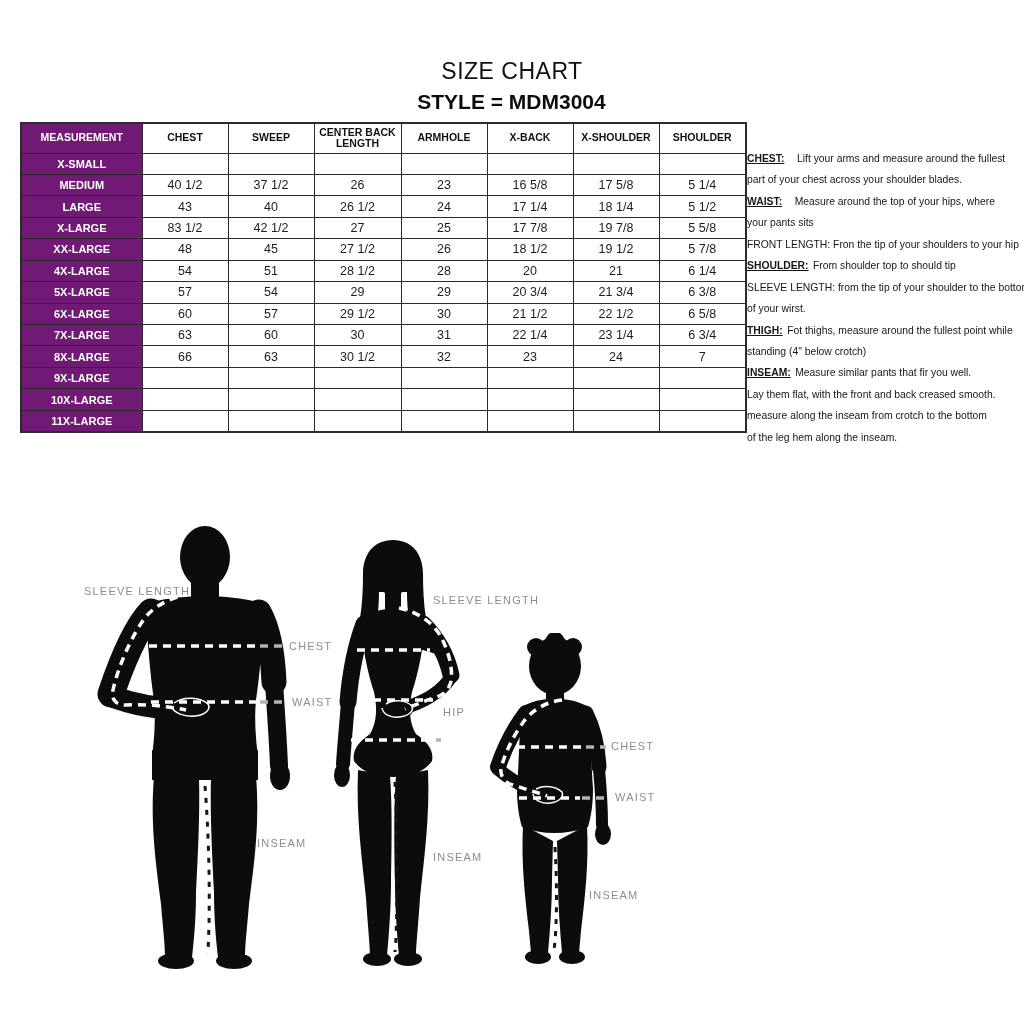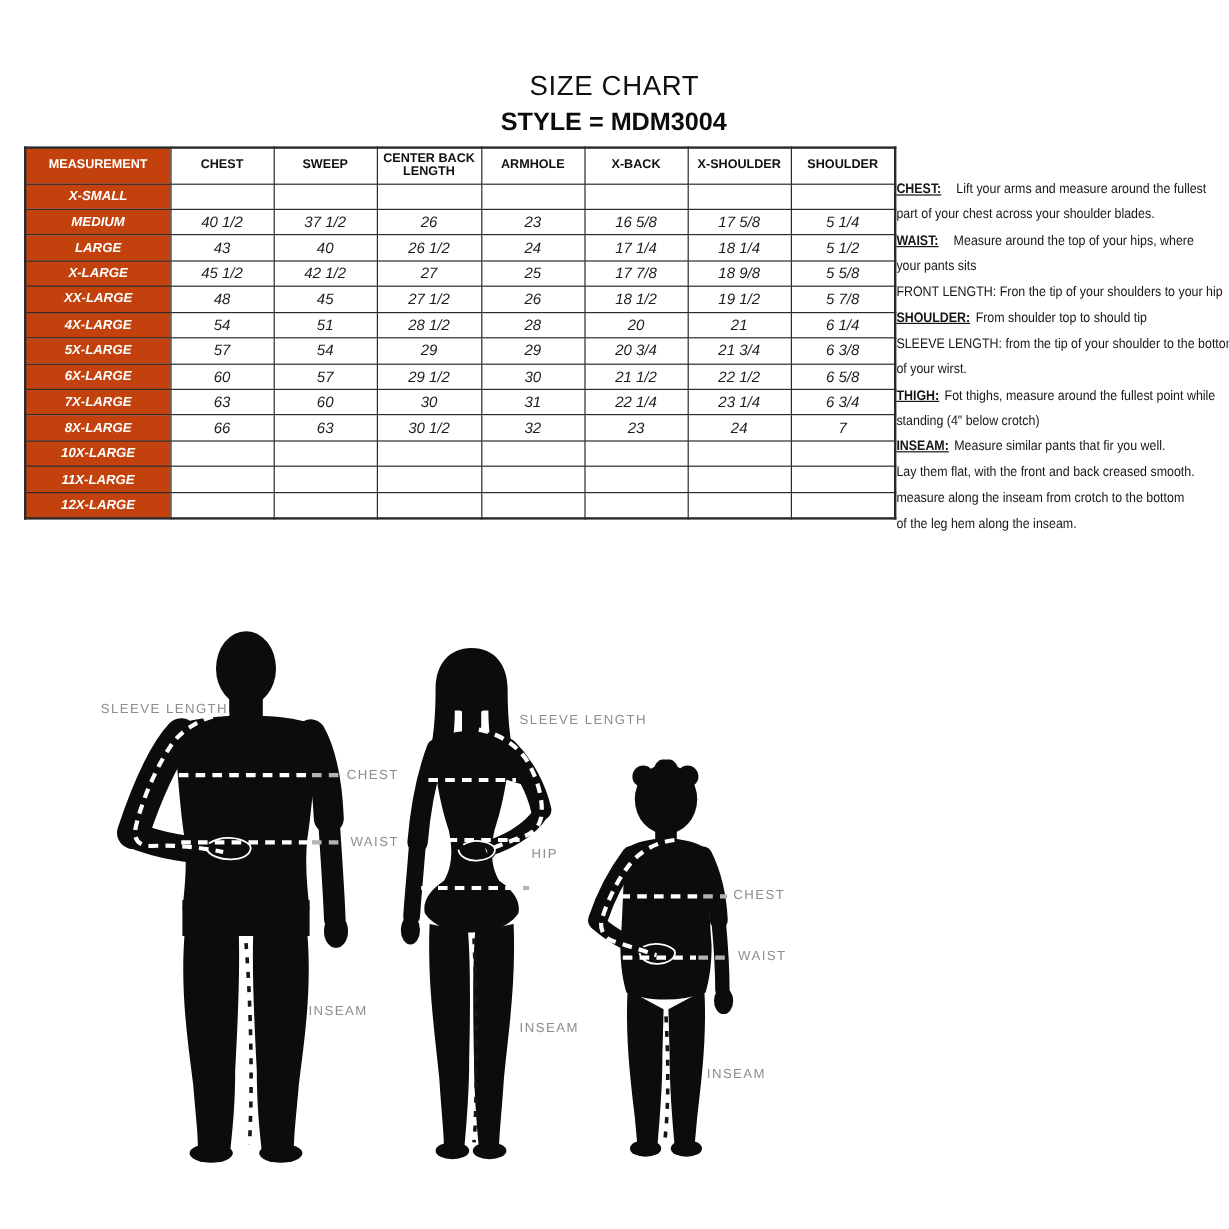--- a/index.html
+++ b/index.html
@@ -13,23 +13,23 @@
   .subtitle{position:absolute;top:90px;left:0;width:1023px;text-align:center;
     font-size:21px;font-weight:700;color:#0c0c0c;}
   
   table.size{position:absolute;left:20px;top:122px;width:725px;
     border-collapse:collapse;table-layout:fixed;}
   table.size th,table.size td{border:1px solid #2b2b2b;text-align:center;vertical-align:middle;padding:0;}
   table.size{border:2px solid #2b2b2b;}
   col.c0{width:121px}col.c1{width:86px}col.c2{width:86px}col.c3{width:87px}
   col.c4{width:86px}col.c5{width:86px}col.c6{width:86px}col.c7{width:87px}
   thead tr{height:30px;}
-  tbody tr{height:21.45px;font-style:italic;}
+  tbody tr{height:21.45px;}
   .head-cell{font-size:10.5px;font-weight:700;color:#111;line-height:1.1;}
-  .red-cell{background:#c2410c;color:#ffffff;}
+  .red-cell{background:#701a75;color:#ffffff;}
   th.red-cell{font-weight:700;}
   tbody th.row-label{font-size:11px;}
   table.size td{font-size:12.5px;color:#1c1c1c;}
   
   .instructions{position:absolute;left:747px;top:152px;width:400px;
     transform:scaleX(0.9);transform-origin:left top;}
   .instr-line{height:21.45px;white-space:nowrap;font-size:11.5px;color:#161616;}
   .instr-line .term{font-weight:700;text-decoration:underline;margin-right:5px;}
   .instr-line .term.gap{margin-right:14px;}
   
@@ -104,26 +104,26 @@
         <td>43</td>
         <td>40</td>
         <td>26 1/2</td>
         <td>24</td>
         <td>17 1/4</td>
         <td>18 1/4</td>
         <td>5 1/2</td>
       </tr>
       <tr>
         <th class="red-cell row-label">X-LARGE</th>
-        <td>45 1/2</td>
+        <td>83 1/2</td>
         <td>42 1/2</td>
         <td>27</td>
         <td>25</td>
         <td>17 7/8</td>
-        <td>18 9/8</td>
+        <td>19 7/8</td>
         <td>5 5/8</td>
       </tr>
       <tr>
         <th class="red-cell row-label">XX-LARGE</th>
         <td>48</td>
         <td>45</td>
         <td>27 1/2</td>
         <td>26</td>
         <td>18 1/2</td>
         <td>19 1/2</td>
@@ -173,41 +173,41 @@
         <th class="red-cell row-label">8X-LARGE</th>
         <td>66</td>
         <td>63</td>
         <td>30 1/2</td>
         <td>32</td>
         <td>23</td>
         <td>24</td>
         <td>7</td>
       </tr>
       <tr>
+        <th class="red-cell row-label">9X-LARGE</th>
+        <td></td>
+        <td></td>
+        <td></td>
+        <td></td>
+        <td></td>
+        <td></td>
+        <td></td>
+      </tr>
+      <tr>
         <th class="red-cell row-label">10X-LARGE</th>
         <td></td>
         <td></td>
         <td></td>
         <td></td>
         <td></td>
         <td></td>
         <td></td>
       </tr>
       <tr>
         <th class="red-cell row-label">11X-LARGE</th>
-        <td></td>
-        <td></td>
-        <td></td>
-        <td></td>
-        <td></td>
-        <td></td>
-        <td></td>
-      </tr>
-      <tr>
-        <th class="red-cell row-label">12X-LARGE</th>
         <td></td>
         <td></td>
         <td></td>
         <td></td>
         <td></td>
         <td></td>
         <td></td>
       </tr>
     </tbody>
 </table>

